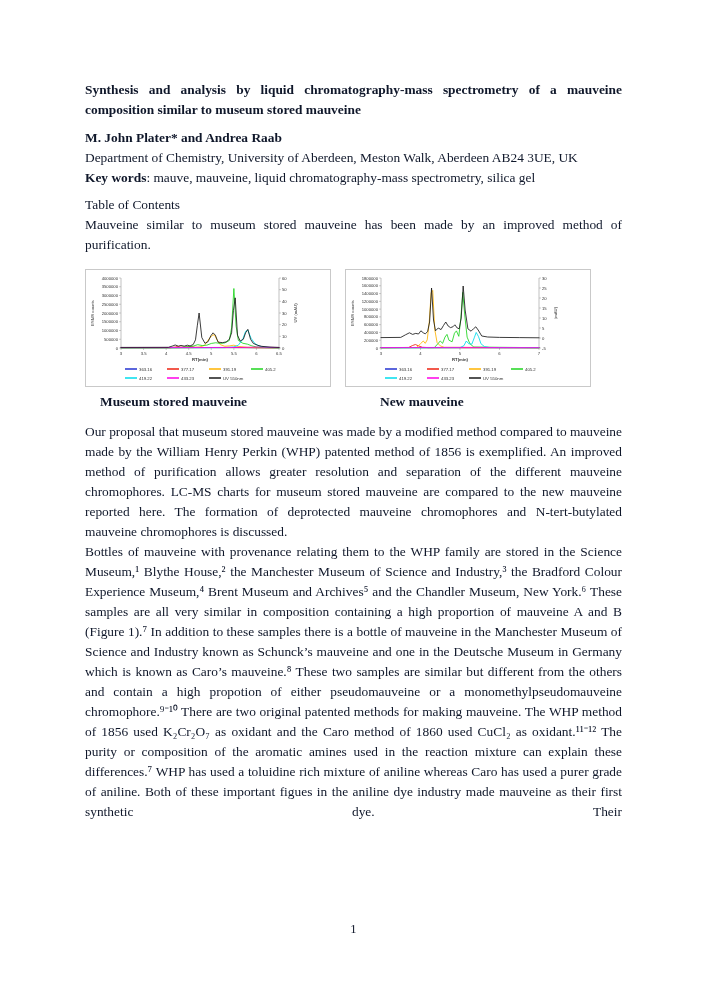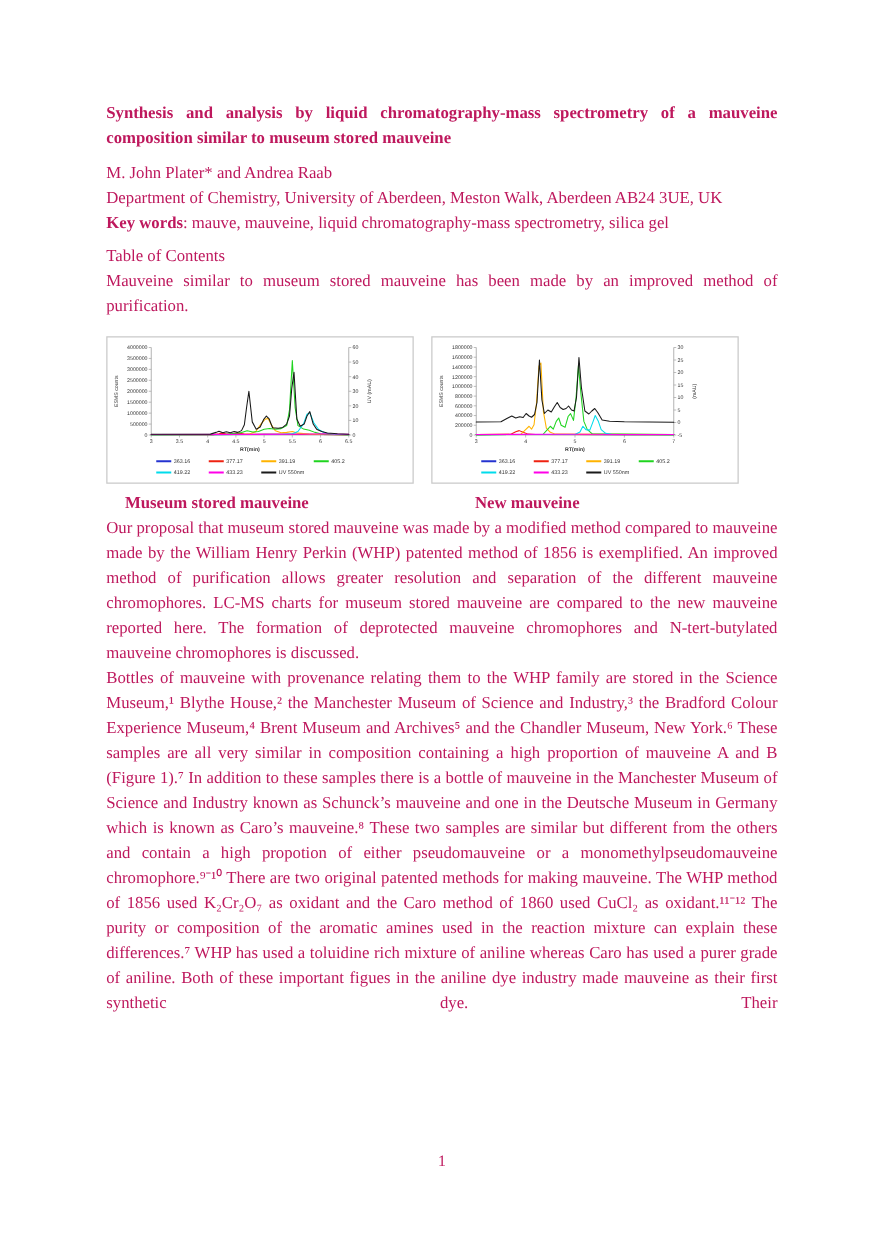--- a/index.html
+++ b/index.html
@@ -1,35 +1,35 @@
 <!DOCTYPE html>
 <html><head>
 <meta charset="utf-8">
 <style>
   html,body{margin:0;padding:0;background:#ffffff;}
   .page{position:relative;width:707px;height:1000px;background:#fff;overflow:hidden;
-        font-family:"Liberation Serif",serif;color:#be185d;}
+        font-family:"Liberation Serif",serif;color:#0f172a;}
   .content{position:absolute;left:85px;top:80px;width:537px;}
   p{margin:0;font-size:13.4px;line-height:20px;}
   .bold{font-weight:bold;}
   .title{font-weight:bold;text-align:justify;}
-  .authors{margin-top:8px;}
+  .authors{margin-top:8px;font-weight:bold;}
   .affil{}
   .kw{}
   .toc-head{margin-top:7px;font-weight:normal;}
   .toc-text{text-align:justify;}
   .figrow{margin-top:14px;display:flex;gap:14px;}
   .figure{width:246px;height:118px;border:1px solid #c9c9c9;box-sizing:border-box;
           background:#fff;padding:2px 0 0 1px;}
   .figure svg{display:block;}
   .caprow{position:relative;height:20px;margin-top:5px;}
   .cap{position:absolute;top:0;font-weight:bold;font-size:13.4px;line-height:20px;}
   .cap1{left:15px;} .cap2{left:295px;}
   .abs-head{margin-top:48px;font-weight:bold;}
-  .abs-text{text-align:justify;}
+  .abs-text{margin-top:10px;text-align:justify;}
   .intro-head{margin-top:29px;font-weight:bold;}
   .intro-text{text-align:justify;text-align-last:justify;}
   .pageno{position:absolute;left:0;right:0;top:922px;text-align:center;font-size:12.6px;}
 </style>
 </head>
 <body>
 
 <div class="page">
   <div class="content">
 

